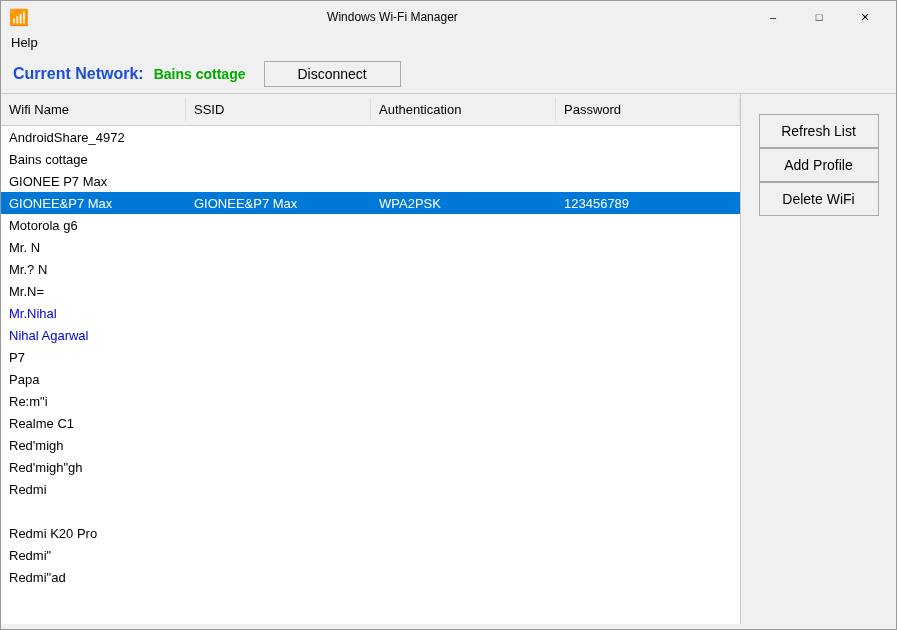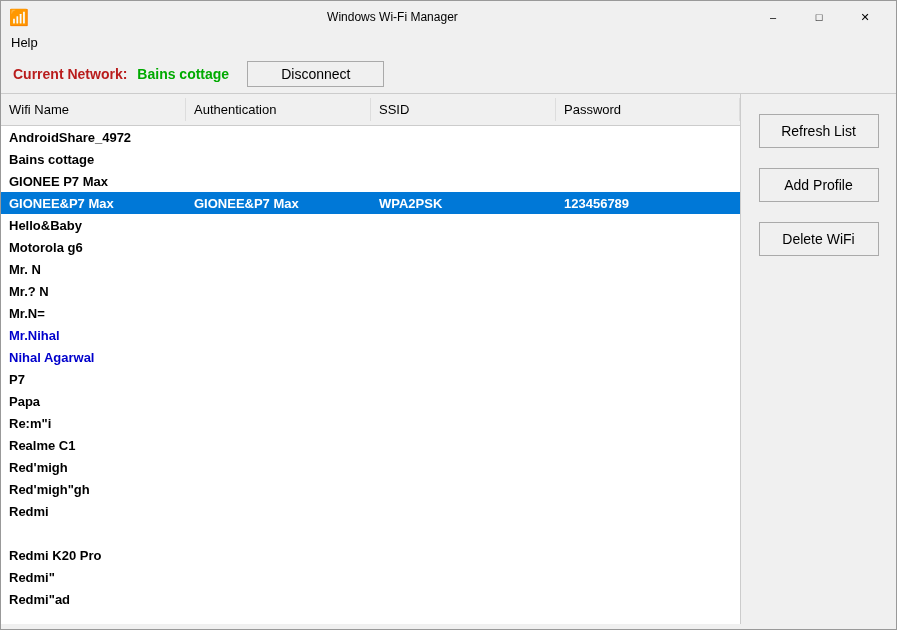--- a/index.html
+++ b/index.html
@@ -54,22 +54,22 @@
       background: #f0f0f0;
       border-bottom: 1px solid #ccc;
       padding: 8px 12px;
       display: flex;
       align-items: center;
       gap: 10px;
       height: 40px;
     }
     .current-network-label {
       font-weight: bold;
-      font-size: 14px;
-      color: #b91c1c;
+      font-size: 16px;
+      color: #1d4ed8;
     }
     .current-network-name {
       color: #00aa00;
       font-size: 14px;
       font-weight: bold;
     }
     .disconnect-btn {
       border: 1px solid #aaa;
       background: #f0f0f0;
       padding: 4px 33px;
@@ -99,21 +99,20 @@
     .table-header-cell {
       padding: 4px 8px;
       font-size: 13px;
       color: #000;
       border-right: 1px solid #ddd;
     }
     .table-scroll {
       overflow-y: scroll;
       flex: 1;
       background: white;
-      font-weight: bold;
     }
     .table-row {
       display: grid;
       grid-template-columns: 185px 185px 185px 1fr;
       padding: 2px 0;
       cursor: pointer;
       min-height: 22px;
       align-items: center;
     }
     .table-row.selected {
@@ -128,21 +127,20 @@
     }
     .wifi-name-cell { color: inherit; }
     .wifi-name-cell.colored { color: #0000cc; }
     .table-row.selected .wifi-name-cell { color: white; }
     .sidebar {
       width: 155px;
       background: #f0f0f0;
       padding: 20px 20px;
       display: flex;
       flex-direction: column;
-      gap: 20px;
       align-items: center;
     }
     .sidebar-btn {
       width: 120px;
       padding: 8px 10px;
       font-size: 14px;
       border: 1px solid #aaa;
       background: #f0f0f0;
       cursor: pointer;
       text-align: center;
@@ -175,22 +173,22 @@
   <span class="current-network-name">Bains cottage</span>
   <button class="disconnect-btn">Disconnect</button>
 </div>
 
 <div class="main-area">
 
   <div class="table-area">
 
     <div class="table-header">
     <div class="table-header-cell">Wifi Name</div>
+        <div class="table-header-cell">SSID</div>
         <div class="table-header-cell">Authentication</div>
-        <div class="table-header-cell">SSID</div>
         <div class="table-header-cell">Password</div>
       </div>
 
     <div class="table-scroll">
     <div class="table-row">
           <div class="table-cell wifi-name-cell">AndroidShare_4972</div>
           <div class="table-cell"></div>
           <div class="table-cell"></div>
           <div class="table-cell"></div>
         </div>
@@ -204,26 +202,20 @@
           <div class="table-cell wifi-name-cell">GIONEE P7 Max</div>
           <div class="table-cell"></div>
           <div class="table-cell"></div>
           <div class="table-cell"></div>
         </div>
         <div class="table-row selected">
           <div class="table-cell wifi-name-cell">GIONEE&amp;P7 Max</div>
           <div class="table-cell">GIONEE&amp;P7 Max</div>
           <div class="table-cell">WPA2PSK</div>
           <div class="table-cell">123456789</div>
-        </div>
-        <div class="table-row">
-          <div class="table-cell wifi-name-cell">Hello&amp;Baby</div>
-          <div class="table-cell"></div>
-          <div class="table-cell"></div>
-          <div class="table-cell"></div>
         </div>
         <div class="table-row">
           <div class="table-cell wifi-name-cell">Motorola g6</div>
           <div class="table-cell"></div>
           <div class="table-cell"></div>
           <div class="table-cell"></div>
         </div>
         <div class="table-row">
           <div class="table-cell wifi-name-cell">Mr. N</div>
           <div class="table-cell"></div>

